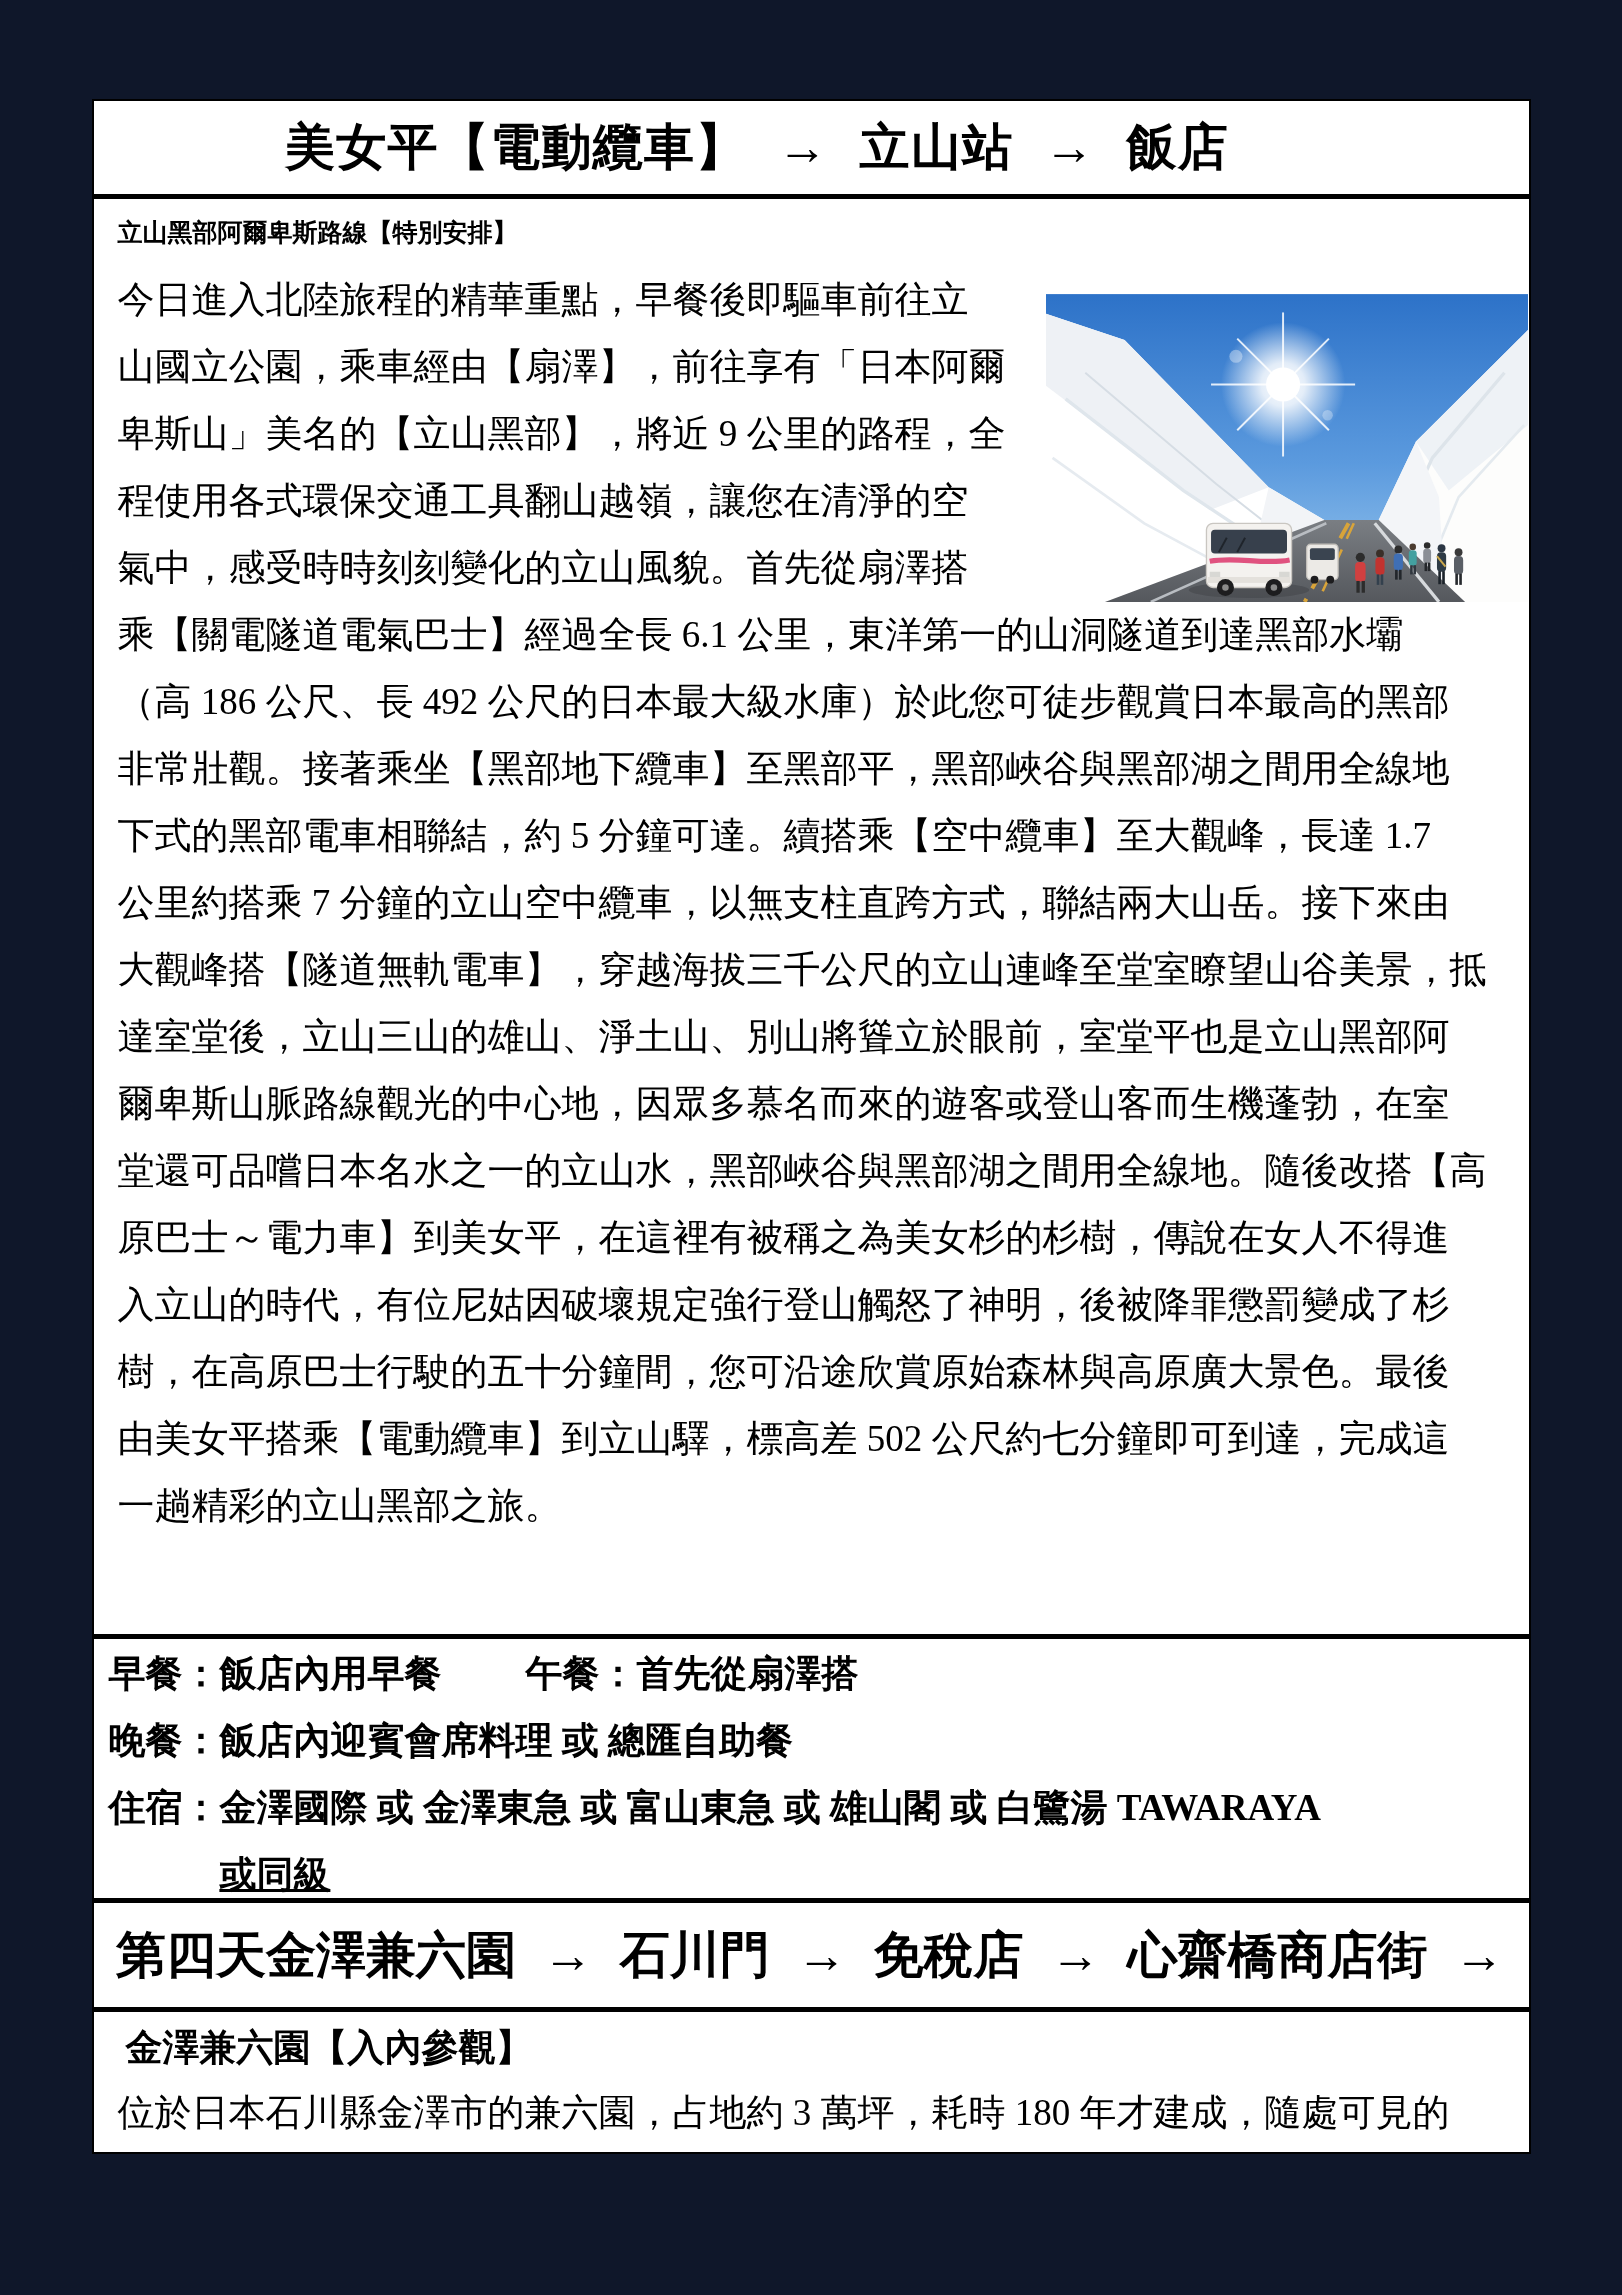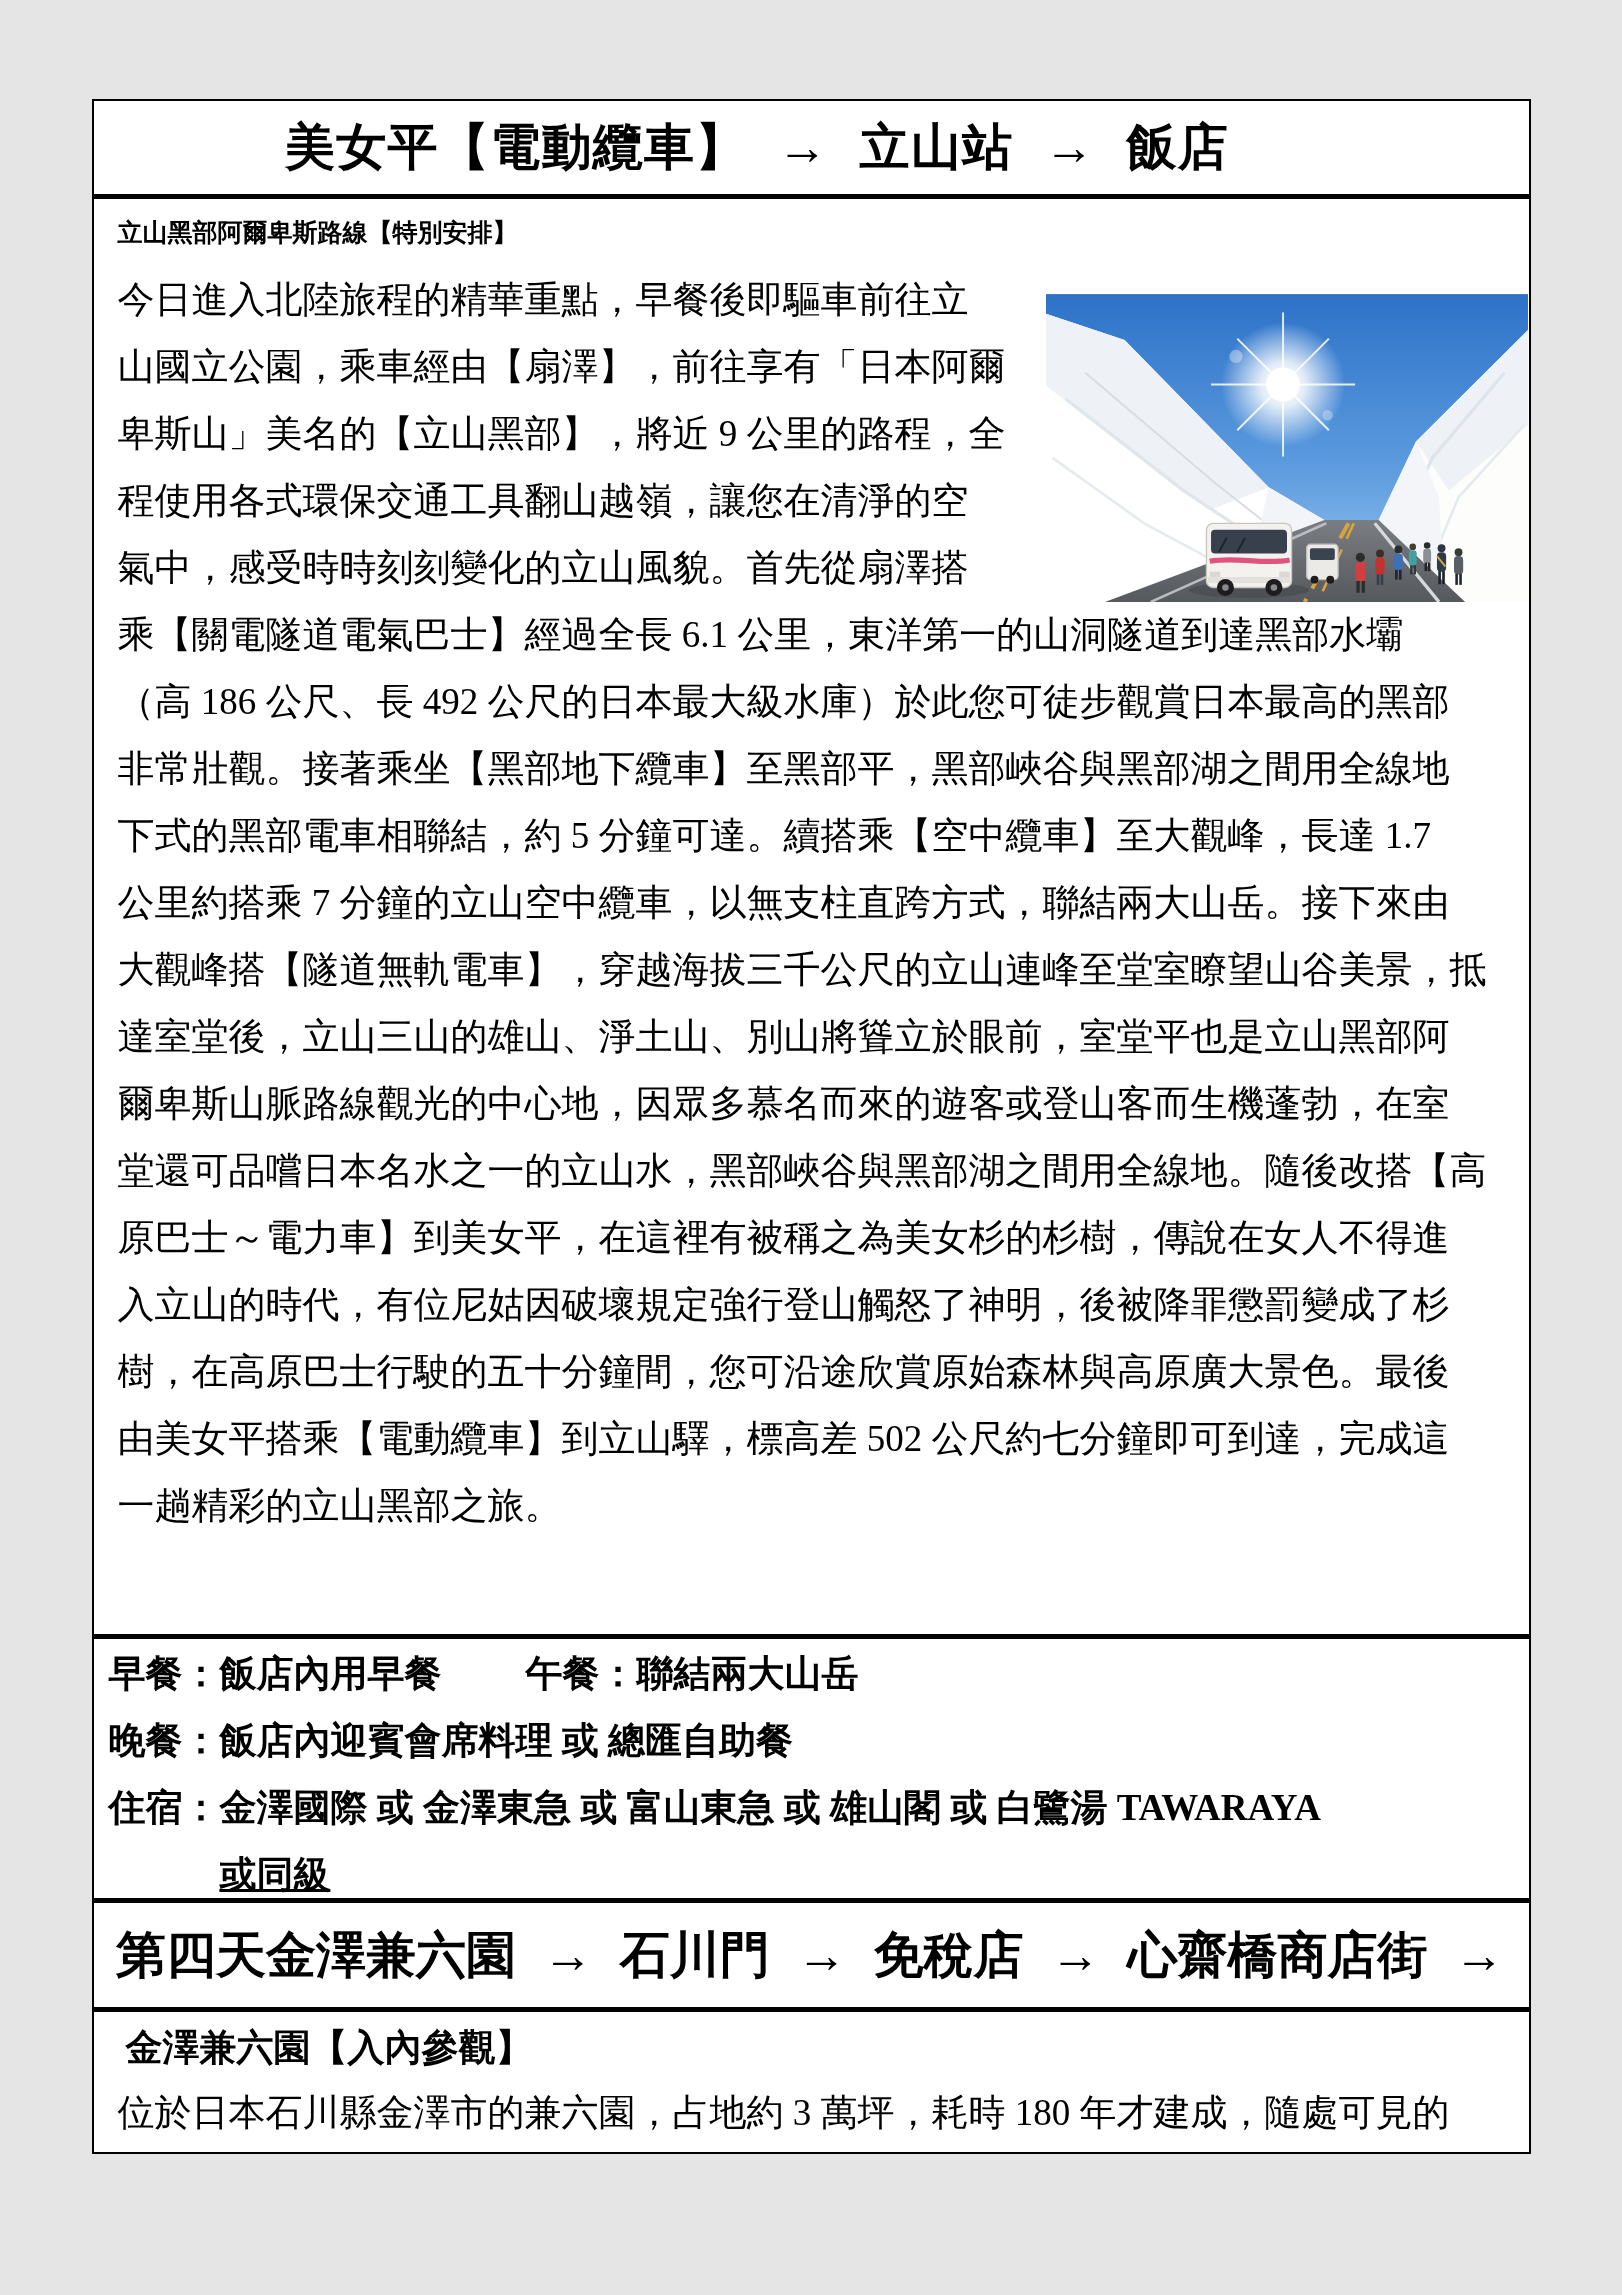--- a/index.html
+++ b/index.html
@@ -1,20 +1,20 @@
 <!DOCTYPE html>
 <html style="font-size:10.5px"><head>
 <meta charset="utf-8">
 <style>
   * { margin:0; padding:0; box-sizing:border-box; }
   html,body { background:#ffffff; }
   .page {
     position:relative;
     width:1622px; height:2295px;
-    background:#e5e5e5;
+    background:#0f172a;
     font-family:"Liberation Serif","DejaVu Serif",serif;
     color:#000;
     overflow:hidden;
   }
   .doc-table {
     position:absolute; left:92px; top:99px;
     width:1439px; height:2055px;
     border:2.6px solid #000;
     background:#fff;
   }
@@ -232,21 +232,21 @@
           <div class="body-line">原巴士～電力車】到美女平，在這裡有被稱之為美女杉的杉樹，傳說在女人不得進</div>
           <div class="body-line">入立山的時代，有位尼姑因破壞規定強行登山觸怒了神明，後被降罪懲罰變成了杉</div>
           <div class="body-line">樹，在高原巴士行駛的五十分鐘間，您可沿途欣賞原始森林與高原廣大景色。最後</div>
           <div class="body-line">由美女平搭乘【電動纜車】到立山驛，標高差 502 公尺約七分鐘即可到達，完成這</div>
           <div class="body-line">一趟精彩的立山黑部之旅。</div>
         </div>
     </div>
 
     <div class="row row-meals">
       <div class="meal-line">
-        <span>早餐：飯店內用早餐</span><span class="meal-gap"></span><span>午餐：聯結兩大山岳</span>
+        <span>早餐：飯店內用早餐</span><span class="meal-gap"></span><span>午餐：首先從扇澤搭</span>
       </div>
       <div class="meal-line">晚餐：飯店內迎賓會席料理 或 總匯自助餐</div>
       <div class="meal-line">住宿：金澤國際 或 金澤東急 或 富山東急 或 雄山閣 或 白鷺湯 TAWARAYA</div>
       <div class="meal-line lodging-cont">或同級</div>
     </div>
 
     <div class="row row-day4">
       <span>第四天</span>
         <span class="day4-gap"></span>
         <span class="day4-route">金澤兼六園 → 石川門 → 免稅店 → 心齋橋商店街 → 飯店</span>

